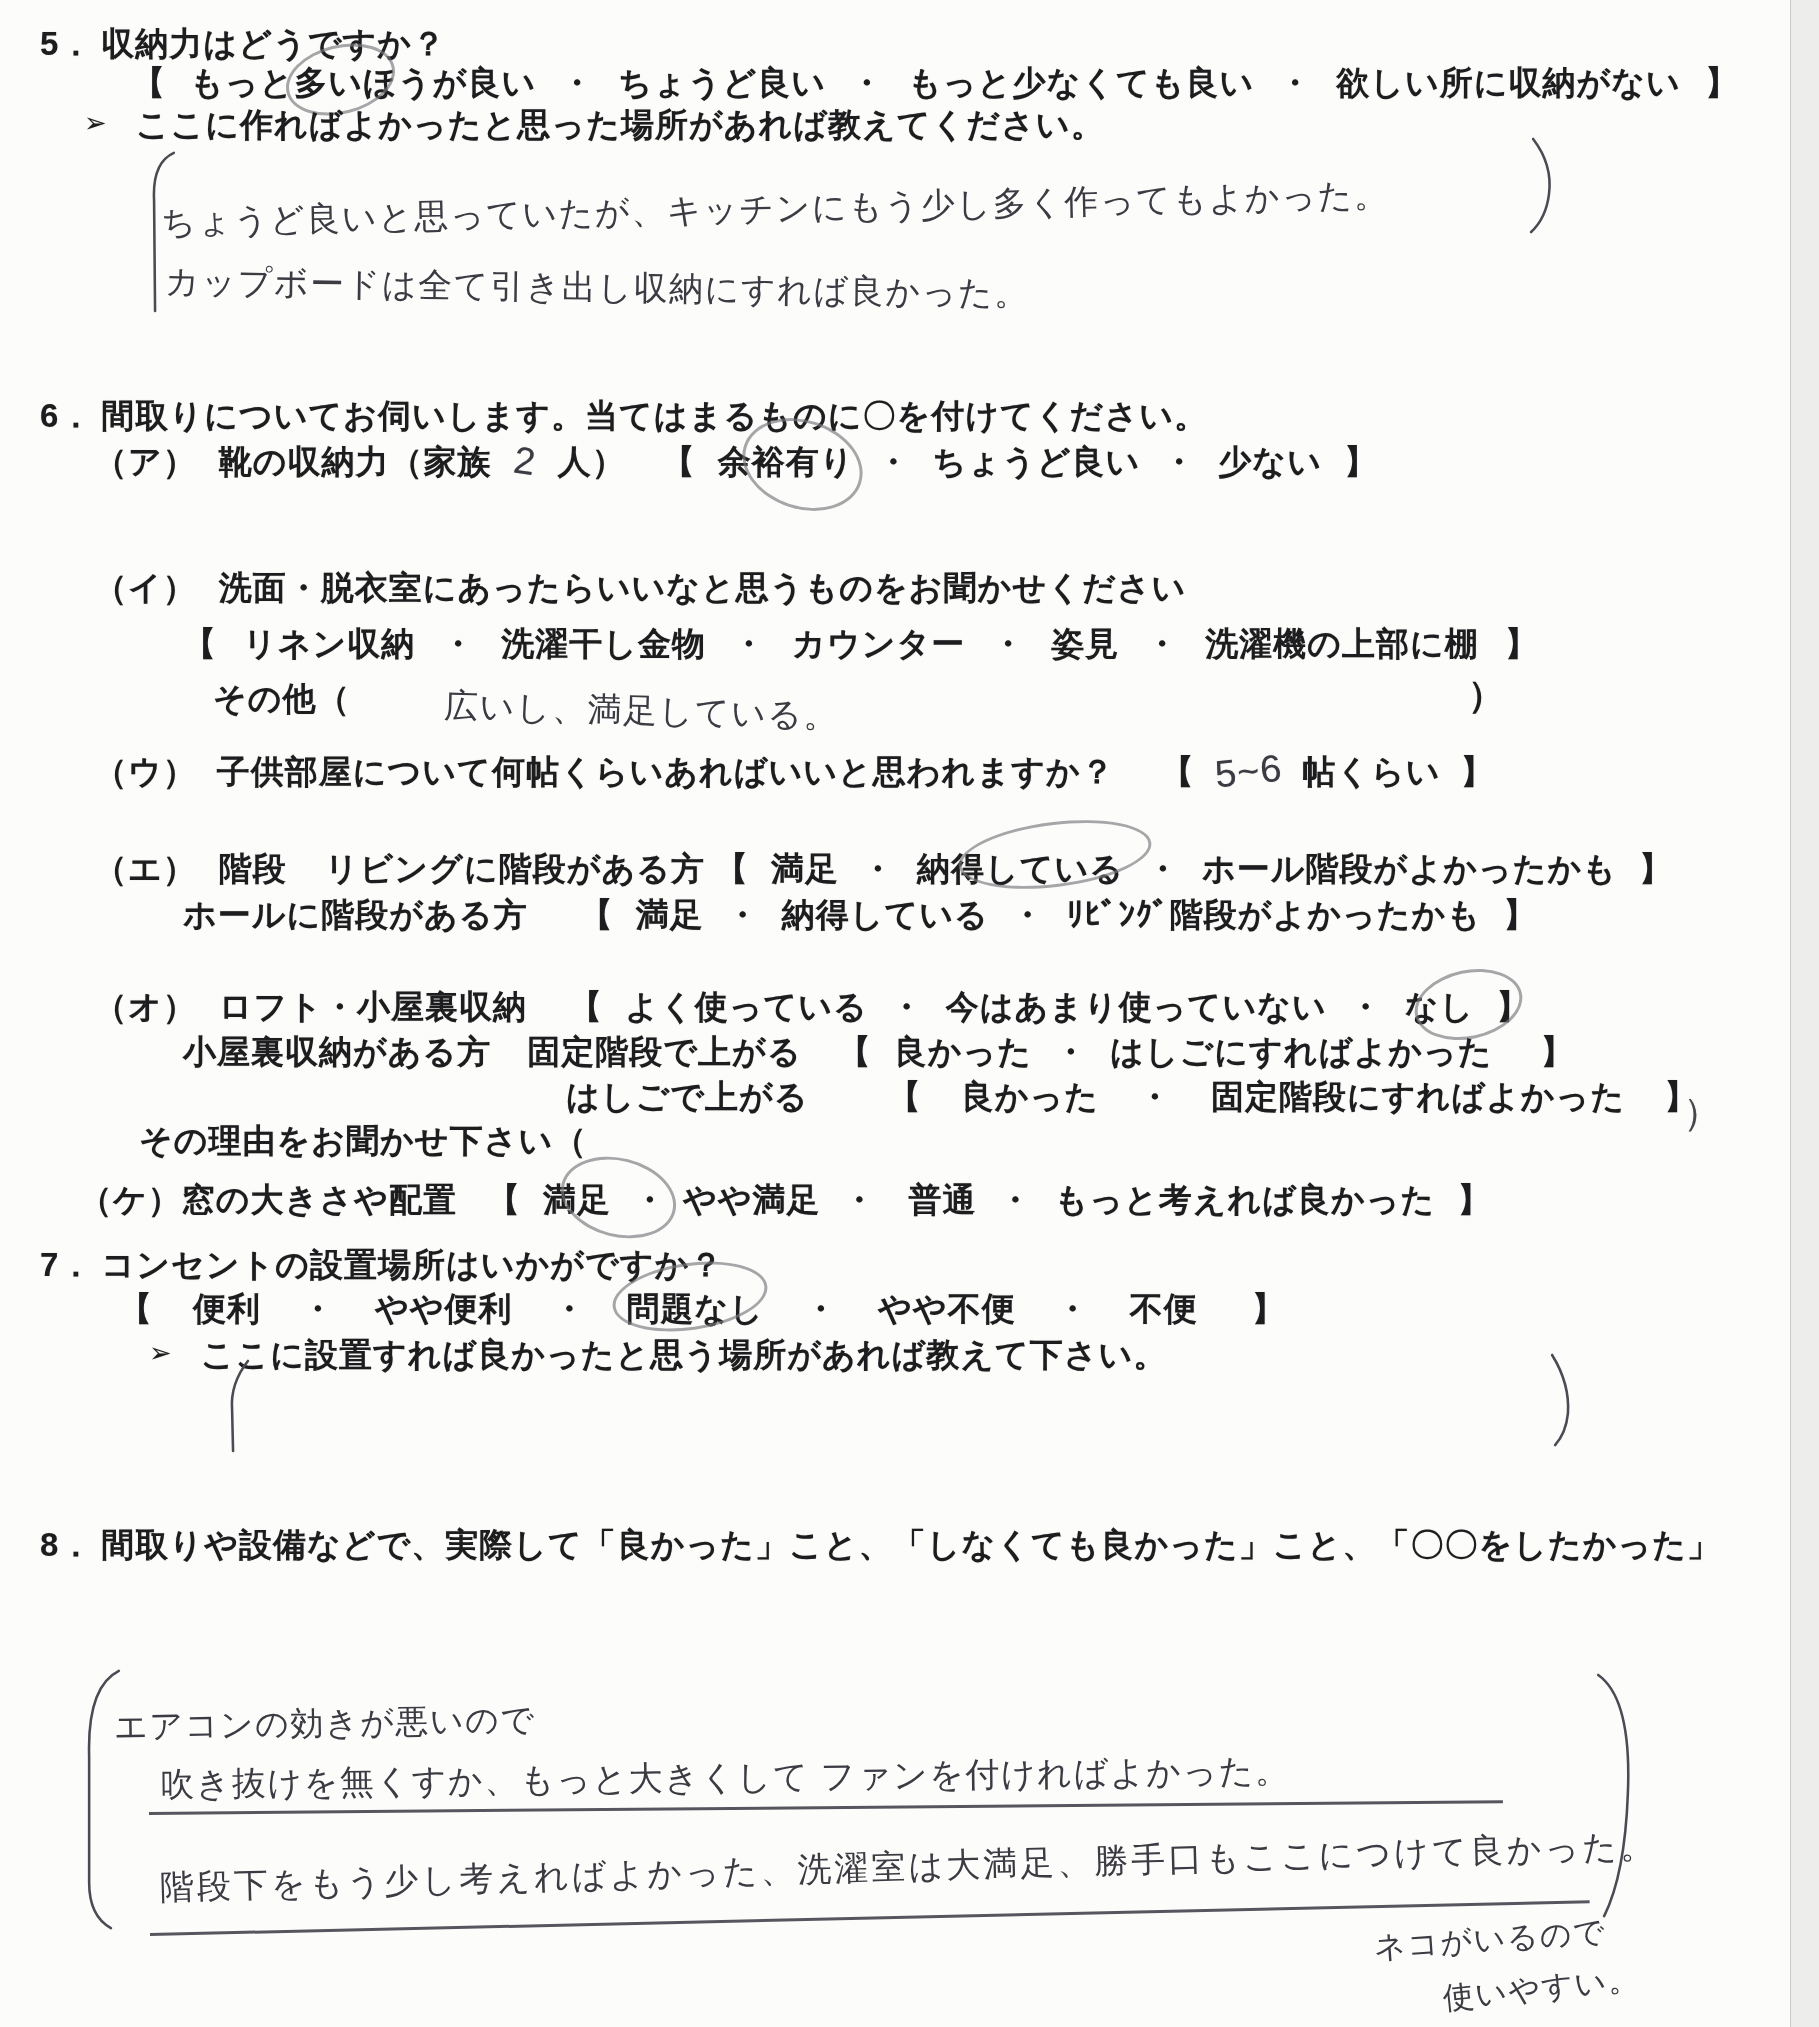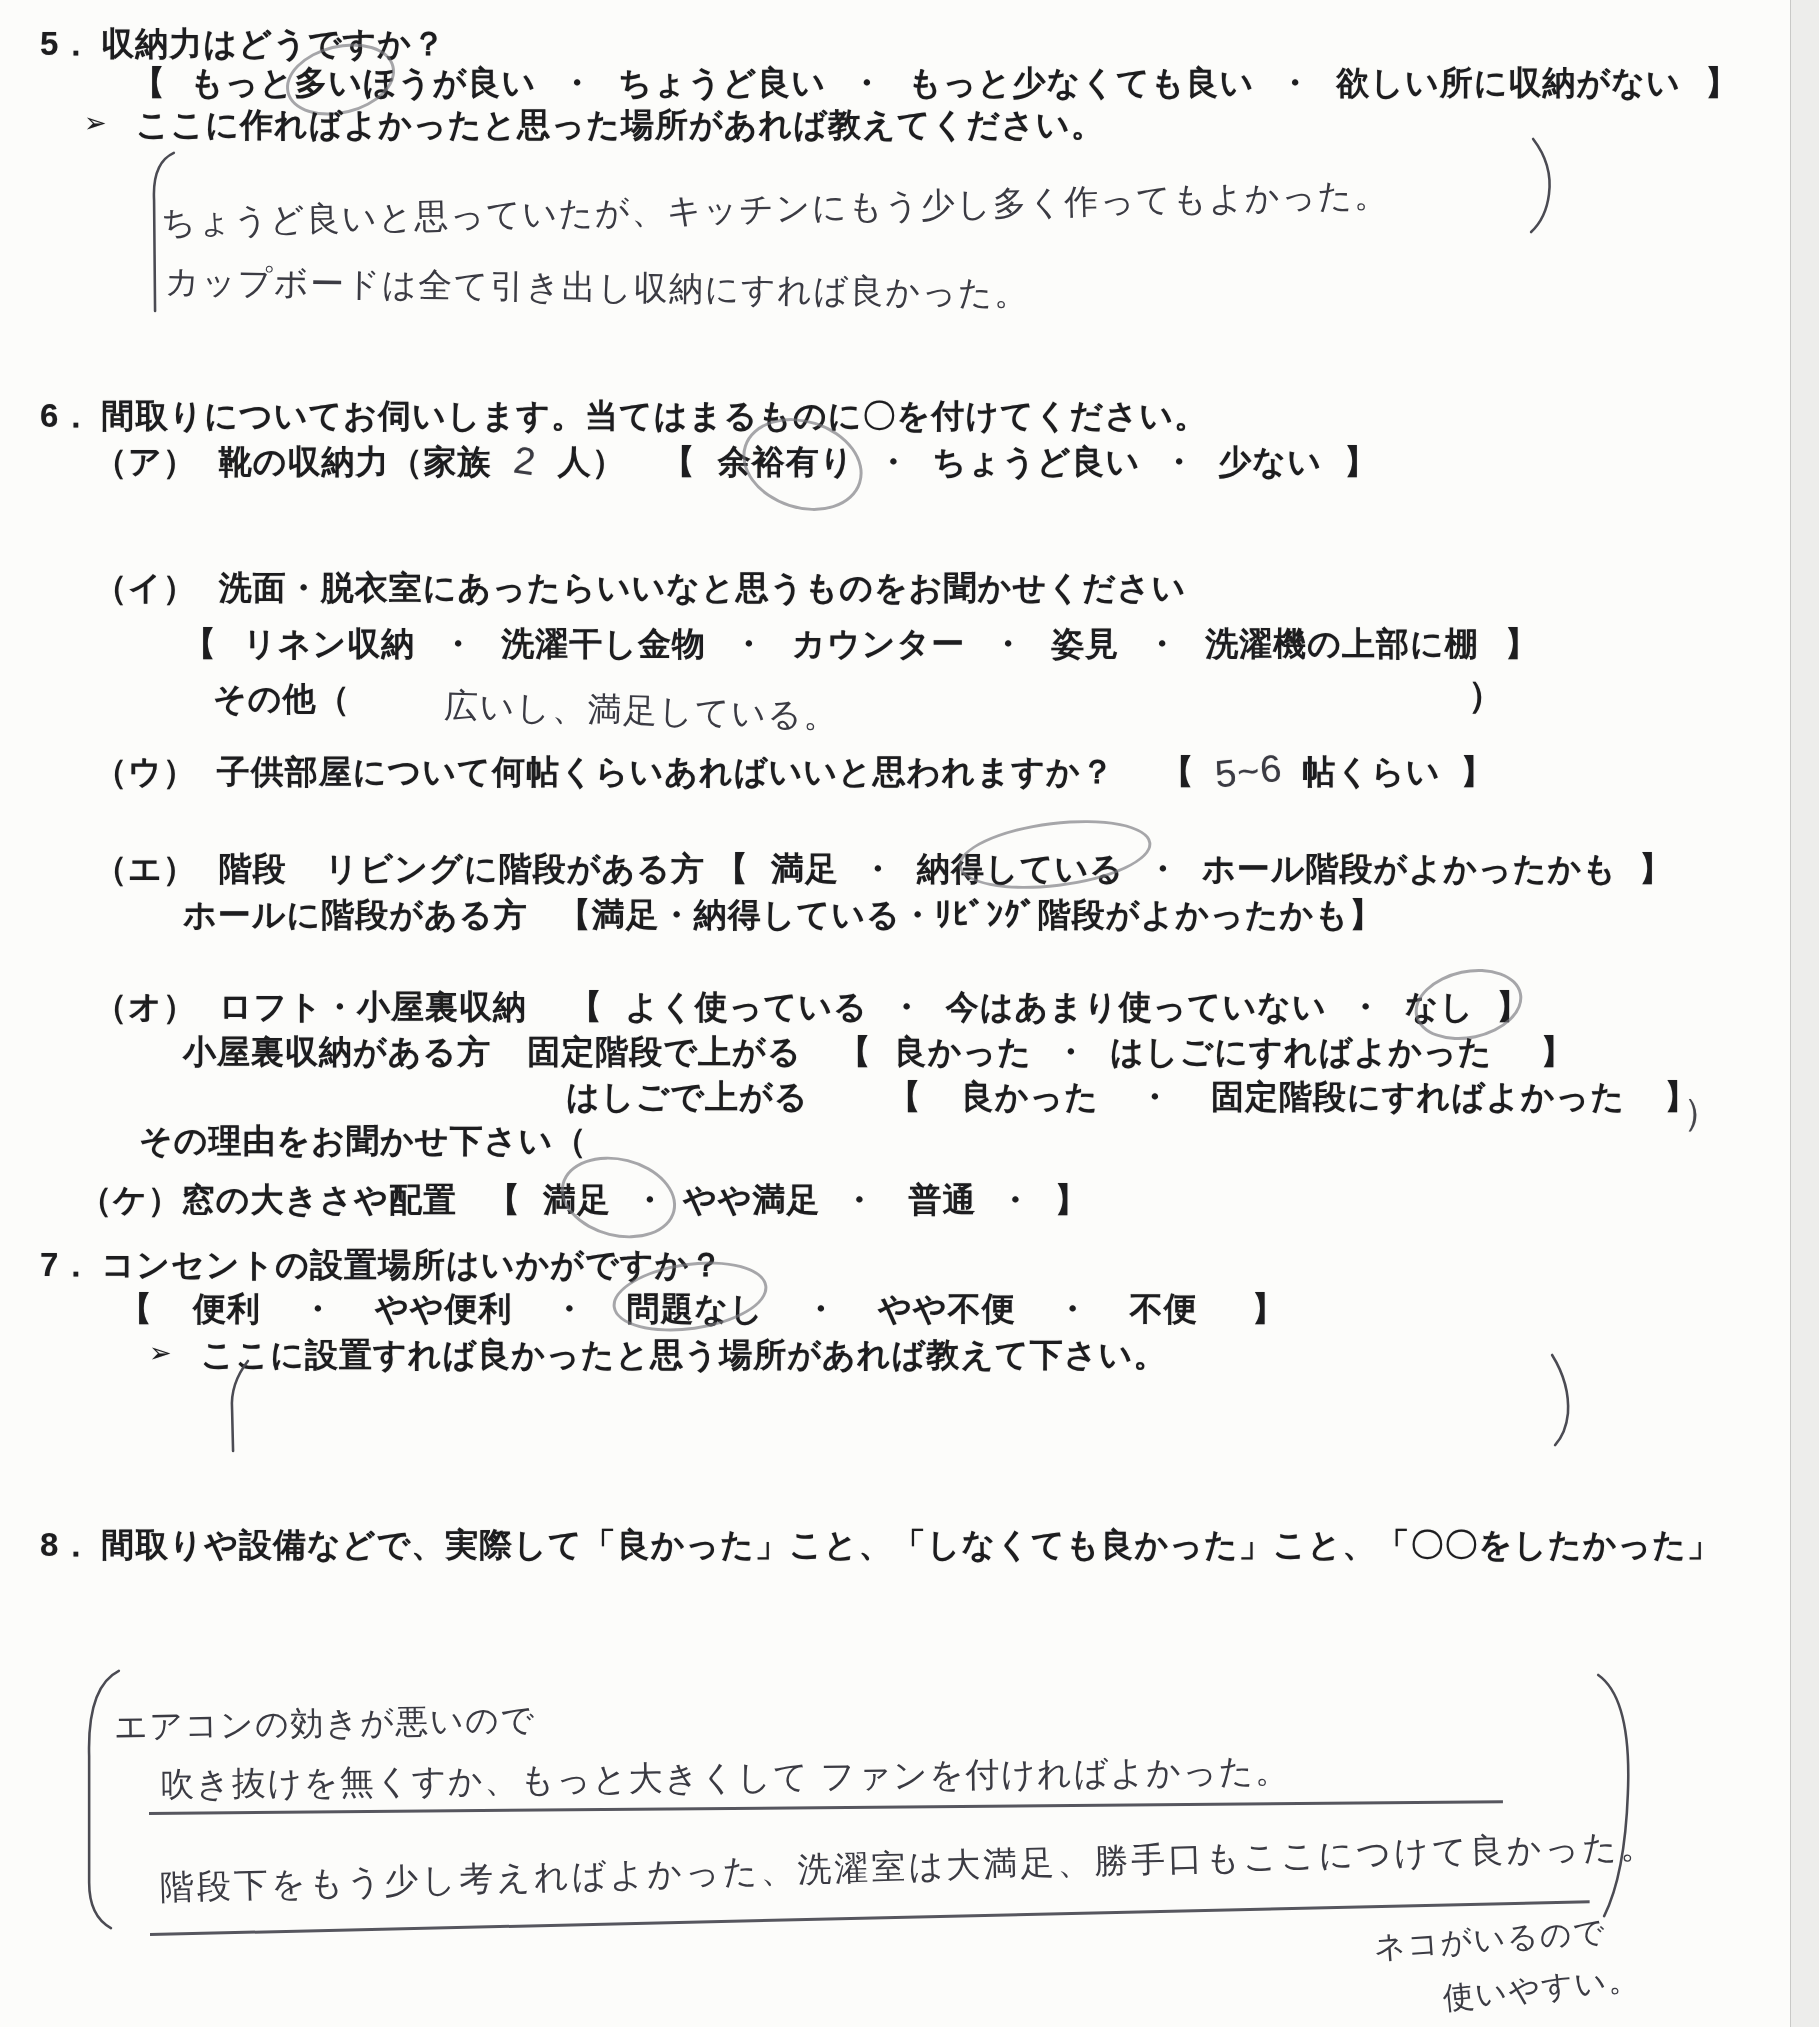--- a/index.html
+++ b/index.html
@@ -120,21 +120,21 @@
     <span style="margin-left:16px">リビングに階段がある方</span>
     <span style="margin-left:-12px">【</span>
     <span>満足</span>
     <span>・</span>
     <span>納得している</span>
     <span>・</span>
     <span>ホール階段がよかったかも</span>
     <span>】</span>
   </div>
   <div class="circle" style="left:958px;top:822px;width:188px;height:59px;transform:rotate(-7deg)"></div>
-  <div class="printed" style="left:183px;top:893px;">
+  <div class="printed" style="left:183px;top:893px;gap:22px">
     <span>ホールに階段がある方</span>
     <span style="margin-left:30px">【</span>
     <span>満足</span>
     <span>・</span>
     <span>納得している</span>
     <span>・</span>
     <span>ﾘﾋﾞﾝｸﾞ階段がよかったかも</span>
     <span>】</span>
   </div>
 
@@ -173,20 +173,21 @@
   <div class="printed" style="left:79px;top:1178px;gap:0px">
     <span>（ケ）</span>
     <span>窓の大きさや配置</span>
     <span style="margin-left:30px">【</span>
     <span style="margin-left:22px">満足</span>
     <span style="margin-left:22px">・</span>
     <span style="margin-left:16px">やや満足</span>
     <span style="margin-left:22px">・</span>
     <span style="margin-left:32px">普通</span>
     <span style="margin-left:22px">・</span>
+    <span style="margin-left:22px">もっと考えれば良かった</span>
     <span style="margin-left:22px">】</span>
   </div>
   <div class="circle" style="left:560px;top:1158px;width:111px;height:73px;transform:rotate(14deg)"></div>
 
   <div class="printed" style="left:40px;top:1243px;gap:8px">
     <span>7．</span>
     <span>コンセントの設置場所はいかがですか？</span>
   </div>
   <div class="printed" style="left:119px;top:1287px;gap:40px">
     <span>【</span>

